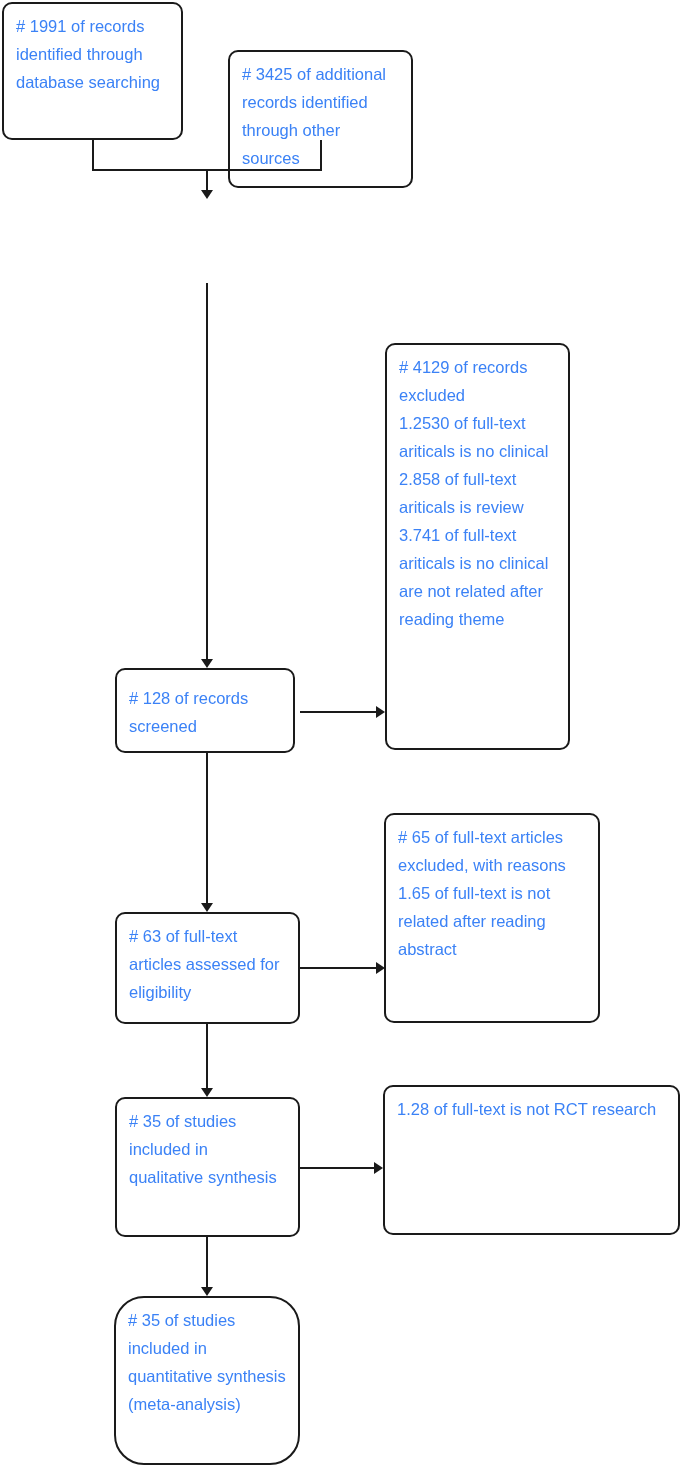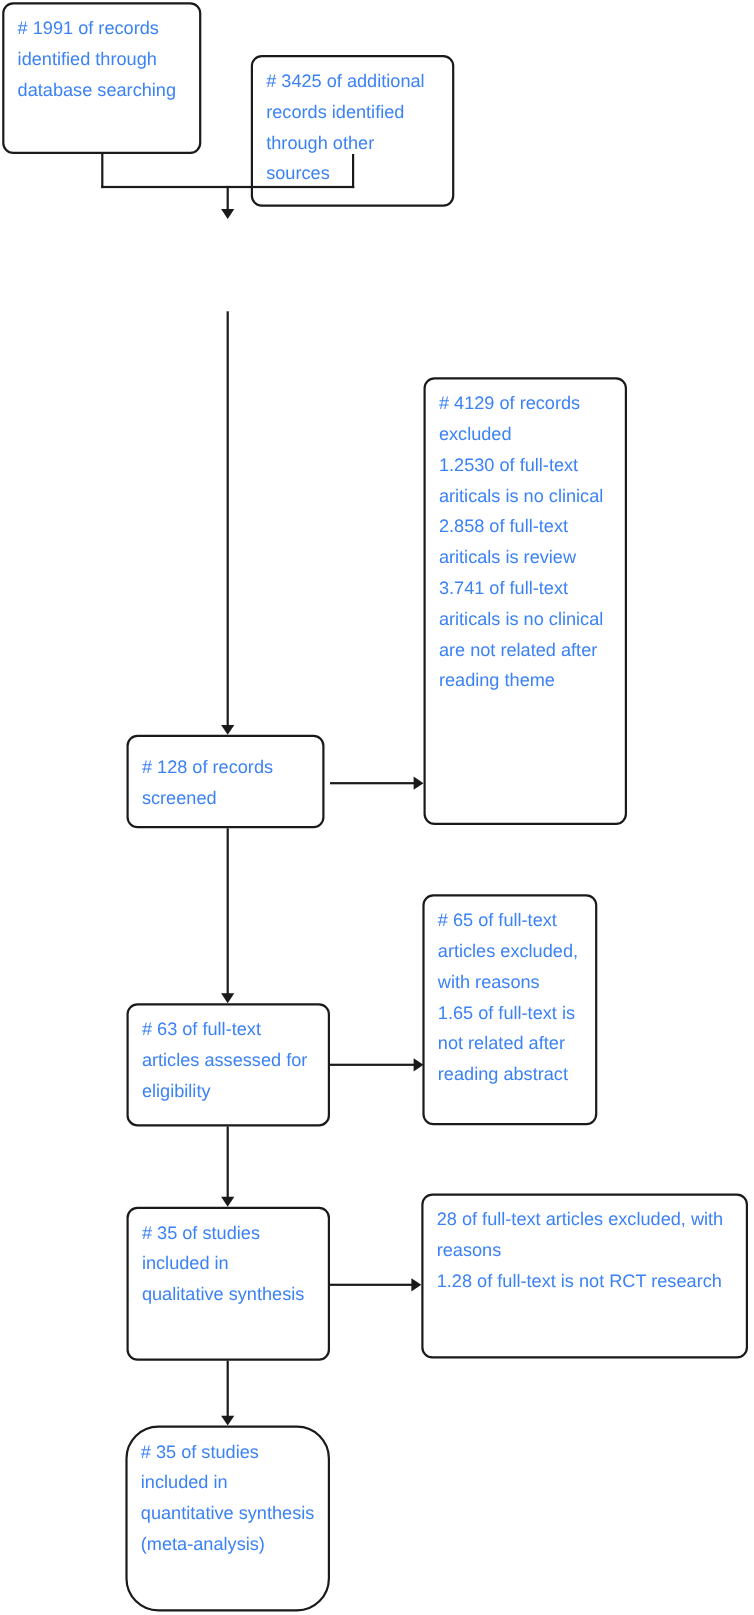--- a/index.html
+++ b/index.html
@@ -71,37 +71,36 @@
   <div class="box" style="left:115px;top:668px;width:180px;height:85px;padding-top:14px;">
     <p># 128 of records screened</p>
   </div>
 
   <div class="line" style="left:300px;top:711px;width:77px;height:2px;"></div>
   <div class="ah-right" style="left:376px;top:706px;"></div>
 
   <div class="line" style="left:206px;top:753px;width:2px;height:151px;"></div>
   <div class="ah-down" style="left:201px;top:903px;"></div>
 
-  <div class="box" style="left:384px;top:813px;width:159px;height:210px;">
+  <div class="box" style="left:384px;top:813px;width:216px;height:210px;">
     <p># 65 of full-text articles excluded, with reasons</p>
     <p>1.65 of full-text is not related after reading abstract</p>
   </div>
 
   <div class="box" style="left:115px;top:912px;width:185px;height:112px;">
     <p># 63 of full-text articles assessed for eligibility</p>
   </div>
 
   <div class="line" style="left:300px;top:967px;width:77px;height:2px;"></div>
   <div class="ah-right" style="left:376px;top:962px;"></div>
 
   <div class="line" style="left:206px;top:1024px;width:2px;height:65px;"></div>
   <div class="ah-down" style="left:201px;top:1088px;"></div>
 
   <div class="box" style="left:383px;top:1085px;width:297px;height:150px;">
-    <p>28 of full-text articles excluded, with reasons</p>
     <p>1.28 of full-text is not RCT research</p>
   </div>
 
   <div class="box" style="left:115px;top:1097px;width:185px;height:140px;">
     <p># 35 of studies included in qualitative synthesis</p>
   </div>
 
   <div class="line" style="left:300px;top:1167px;width:75px;height:2px;"></div>
   <div class="ah-right" style="left:374px;top:1162px;"></div>
 

